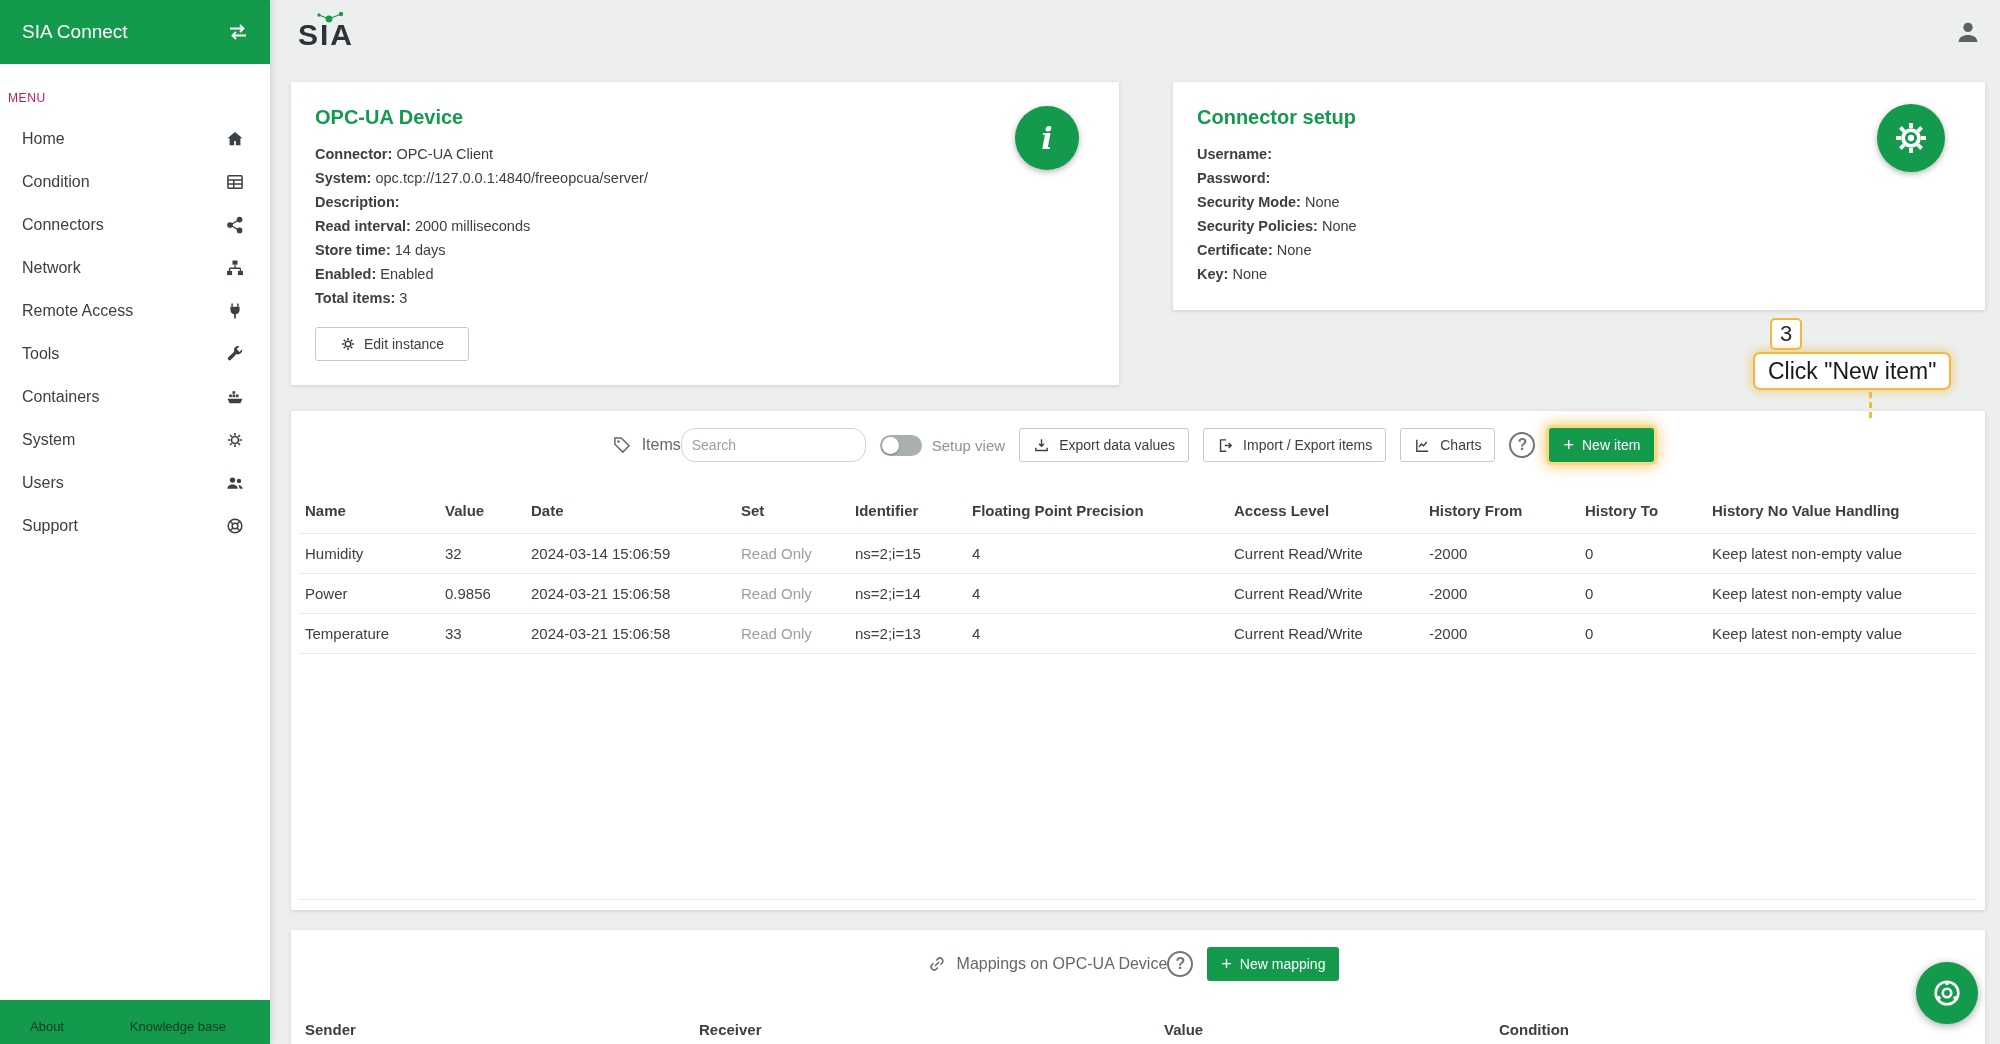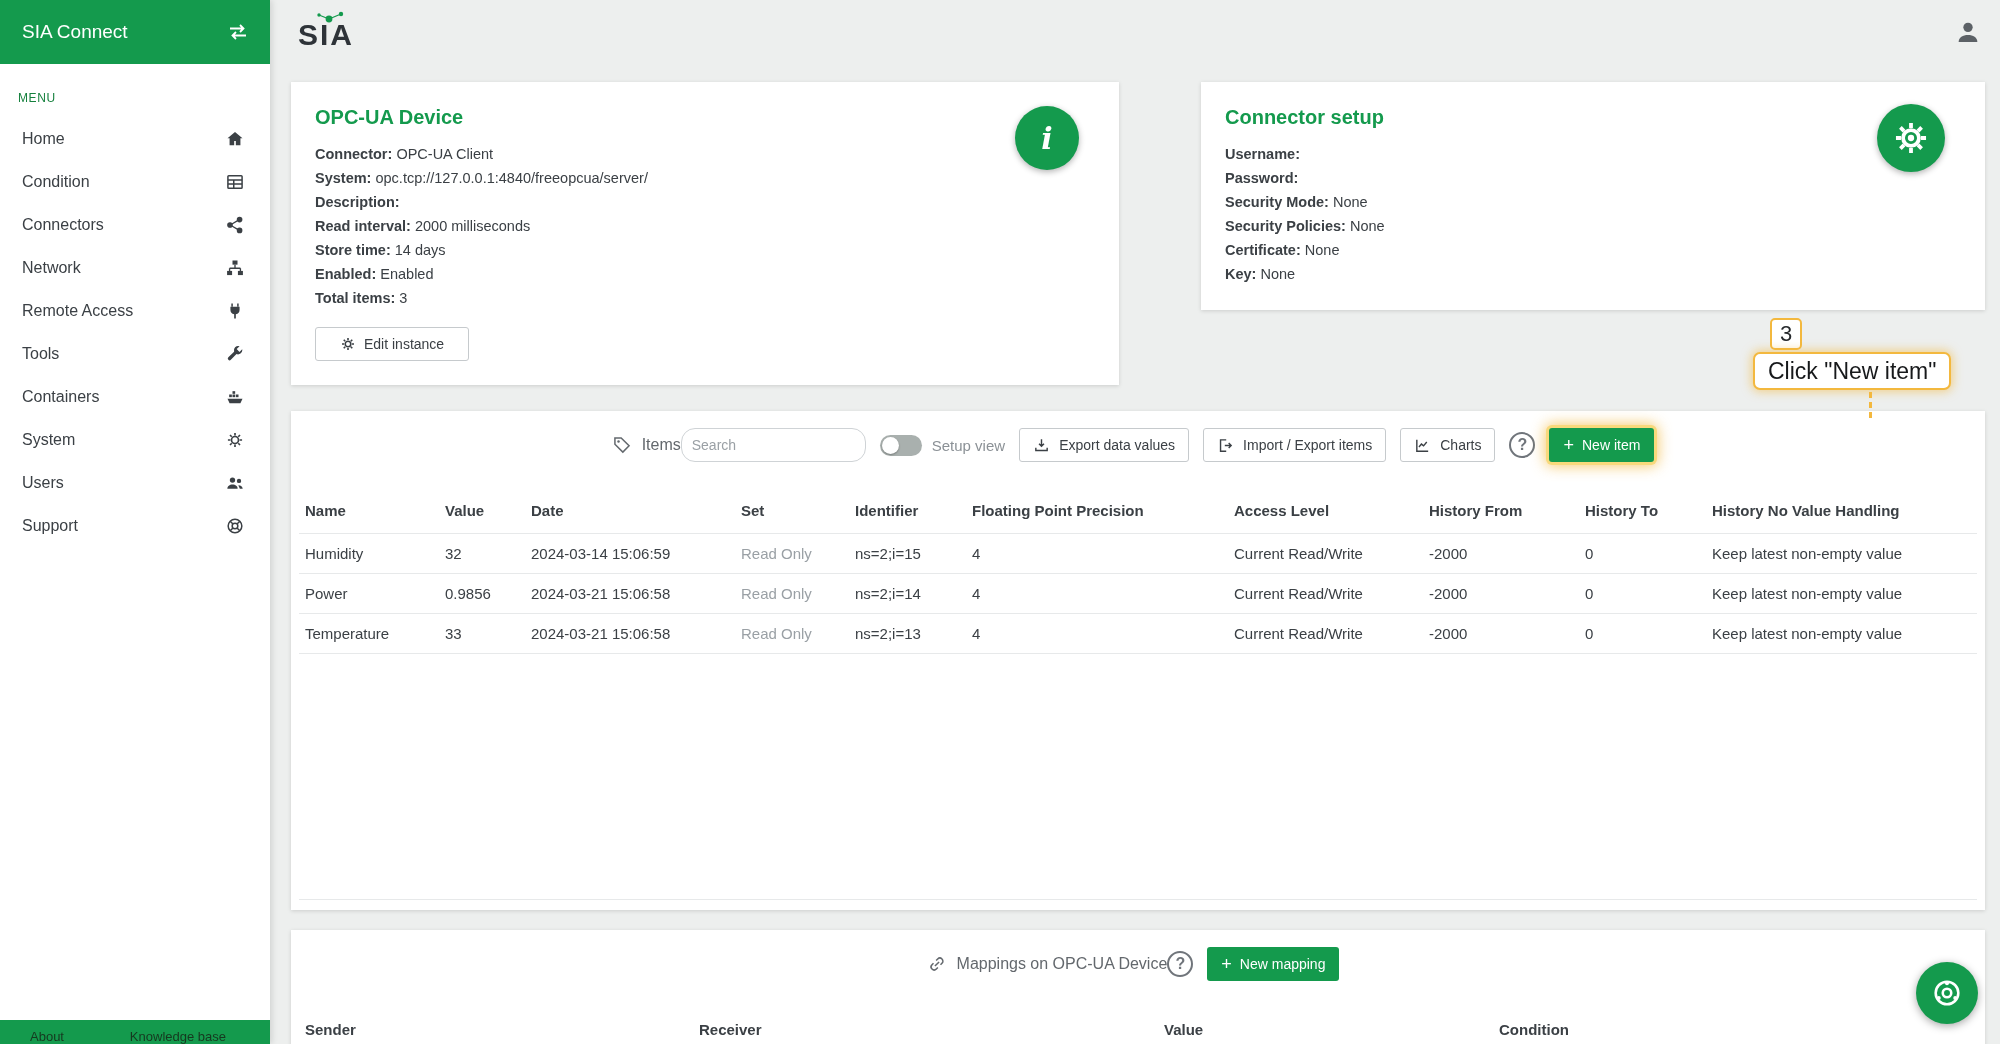--- a/index.html
+++ b/index.html
@@ -5,37 +5,37 @@
   * { margin:0; padding:0; box-sizing:border-box; }
   html,body { width:2000px; height:1044px; }
   body { overflow:hidden; background:#edefee; font-family:"Liberation Sans","DejaVu Sans",sans-serif; color:#3b4045; position:relative; }
   .icon svg { display:block; width:100%; height:100%; }
 
   
   .sidebar { position:absolute; left:0; top:0; width:270px; height:1044px; background:#fff; box-shadow:2px 0 6px rgba(0,0,0,.12); z-index:20; display:flex; flex-direction:column; }
   .sidebar-header { height:64px; background:#149a4d; color:#fff; display:flex; align-items:center; justify-content:space-between; padding:0 20px 0 22px; flex:0 0 auto; }
   .app-name { font-size:19px; }
   .swap-icon { width:24px; height:24px; cursor:pointer; }
-  .menu-label { font-size:12px; color:#15803d; letter-spacing:.6px; padding:27px 18px 12px; }
+  .menu-label { font-size:12px; color:#be185d; letter-spacing:.6px; padding:27px 8px 12px; }
   .nav-item { display:flex; align-items:center; justify-content:space-between; padding:0 25px 0 22px; height:43px; font-size:16px; cursor:pointer; }
   .nav-icon { width:20px; height:20px; color:#3b4045; flex:0 0 auto; }
-  .sidebar-footer { margin-top:auto; background:#149a4d; height:24px; display:flex; align-items:center; justify-content:space-between; padding:8px 44px 0 30px; font-size:13px; color:#16381f; flex:0 0 auto; }
+  .sidebar-footer { margin-top:auto; background:#149a4d; height:44px; display:flex; align-items:center; justify-content:space-between; padding:8px 44px 0 30px; font-size:13px; color:#16381f; flex:0 0 auto; }
   .sidebar-footer span { cursor:pointer; }
 
   
   .topbar { margin-left:270px; height:64px; display:flex; align-items:center; justify-content:space-between; padding:0 18px 0 26px; }
   .logo { width:74px; height:46px; }
   .user-icon { width:28px; height:28px; color:#5c6166; cursor:pointer; }
 
   
   .content { margin-left:270px; padding:18px 15px 0 21px; }
   .cards-row { display:flex; gap:54px; align-items:flex-start; }
   .card { background:#fff; box-shadow:0 1px 4px rgba(0,0,0,.14); position:relative; }
   .device-card { width:828px; min-height:292px; padding:24px; }
-  .connector-card { flex:1; min-height:218px; padding:24px;margin-left:28px; }
+  .connector-card { flex:1; min-height:218px; padding:24px; }
   .card-title { color:#149a4d; font-size:20px; font-weight:bold; margin-bottom:13px; }
   .field { font-size:14.5px; line-height:24px; }
   .f-label { font-weight:bold; }
   .f-label::after { content:":"; }
   .edit-btn { margin-top:17px; display:inline-flex; align-items:center; gap:8px; border:1px solid #c6cacd; background:#fff; border-radius:3px; height:34px; padding:0 24px; font-size:14px; color:#3b4045; cursor:pointer; }
   .edit-btn .icon { width:16px; height:16px; }
   .circle-btn { position:absolute; border-radius:50%; background:#149a4d; color:#fff; display:flex; align-items:center; justify-content:center; box-shadow:0 2px 6px rgba(0,0,0,.3); cursor:pointer; }
   .info-btn { width:64px; height:64px; top:24px; right:40px; font-size:30px; font-weight:bold; font-family:"DejaVu Serif",serif; font-style:italic; }
   .gear-btn { width:68px; height:68px; top:22px; right:40px; }
   .gear-btn .icon { width:38px; height:38px; }

